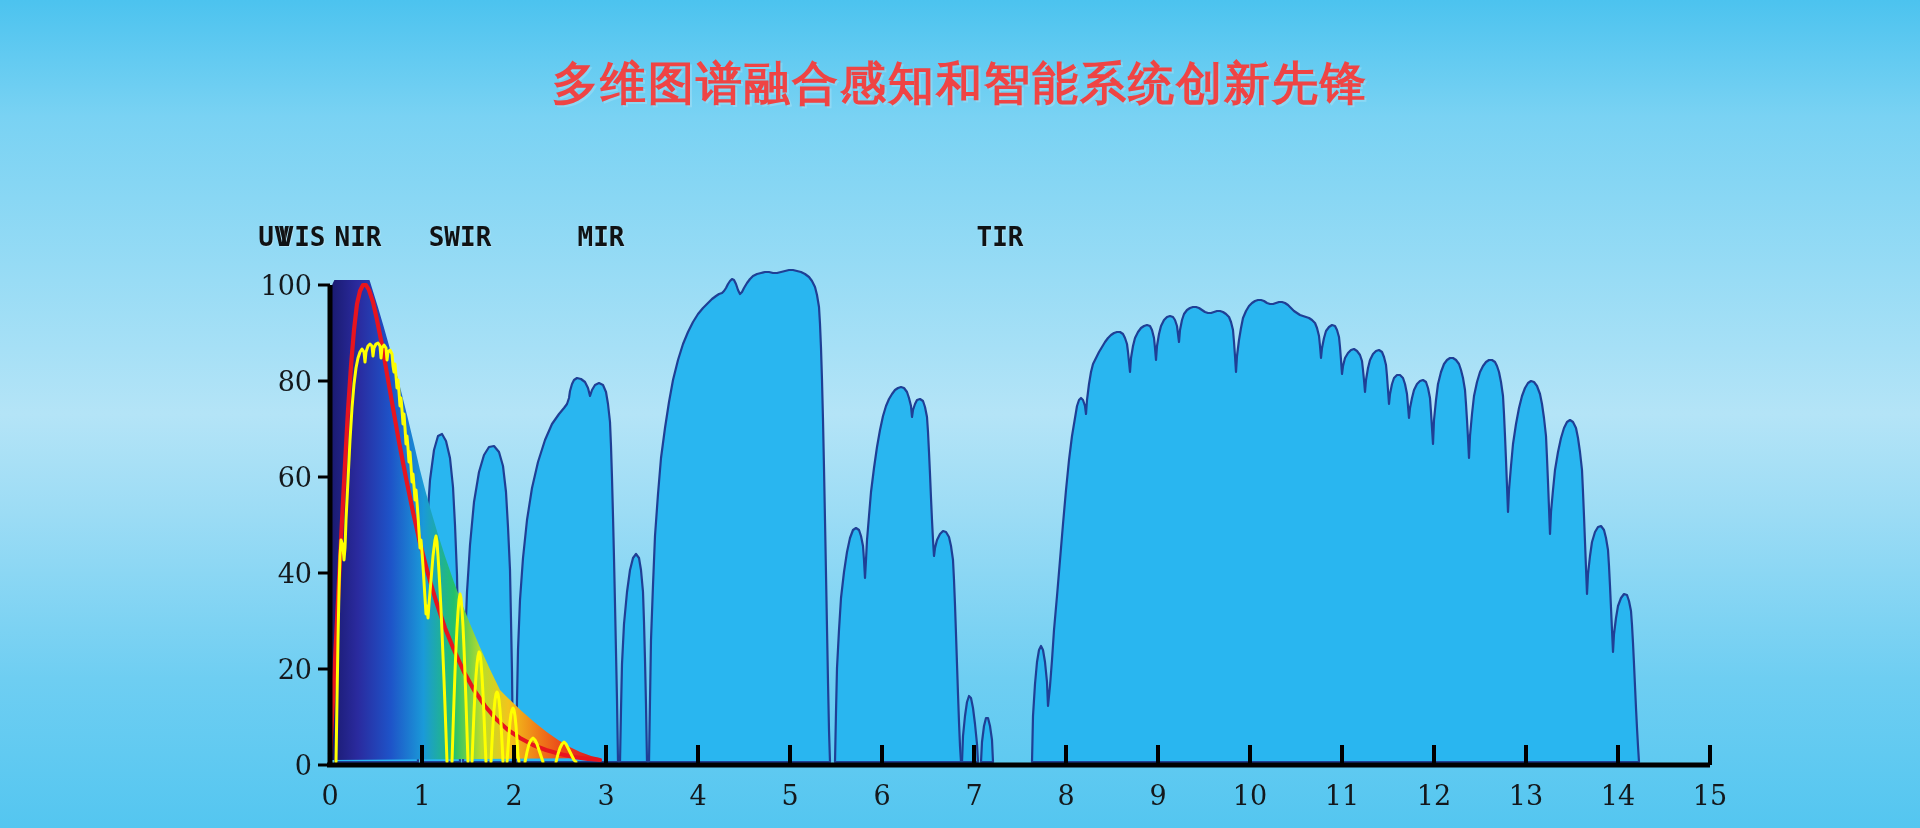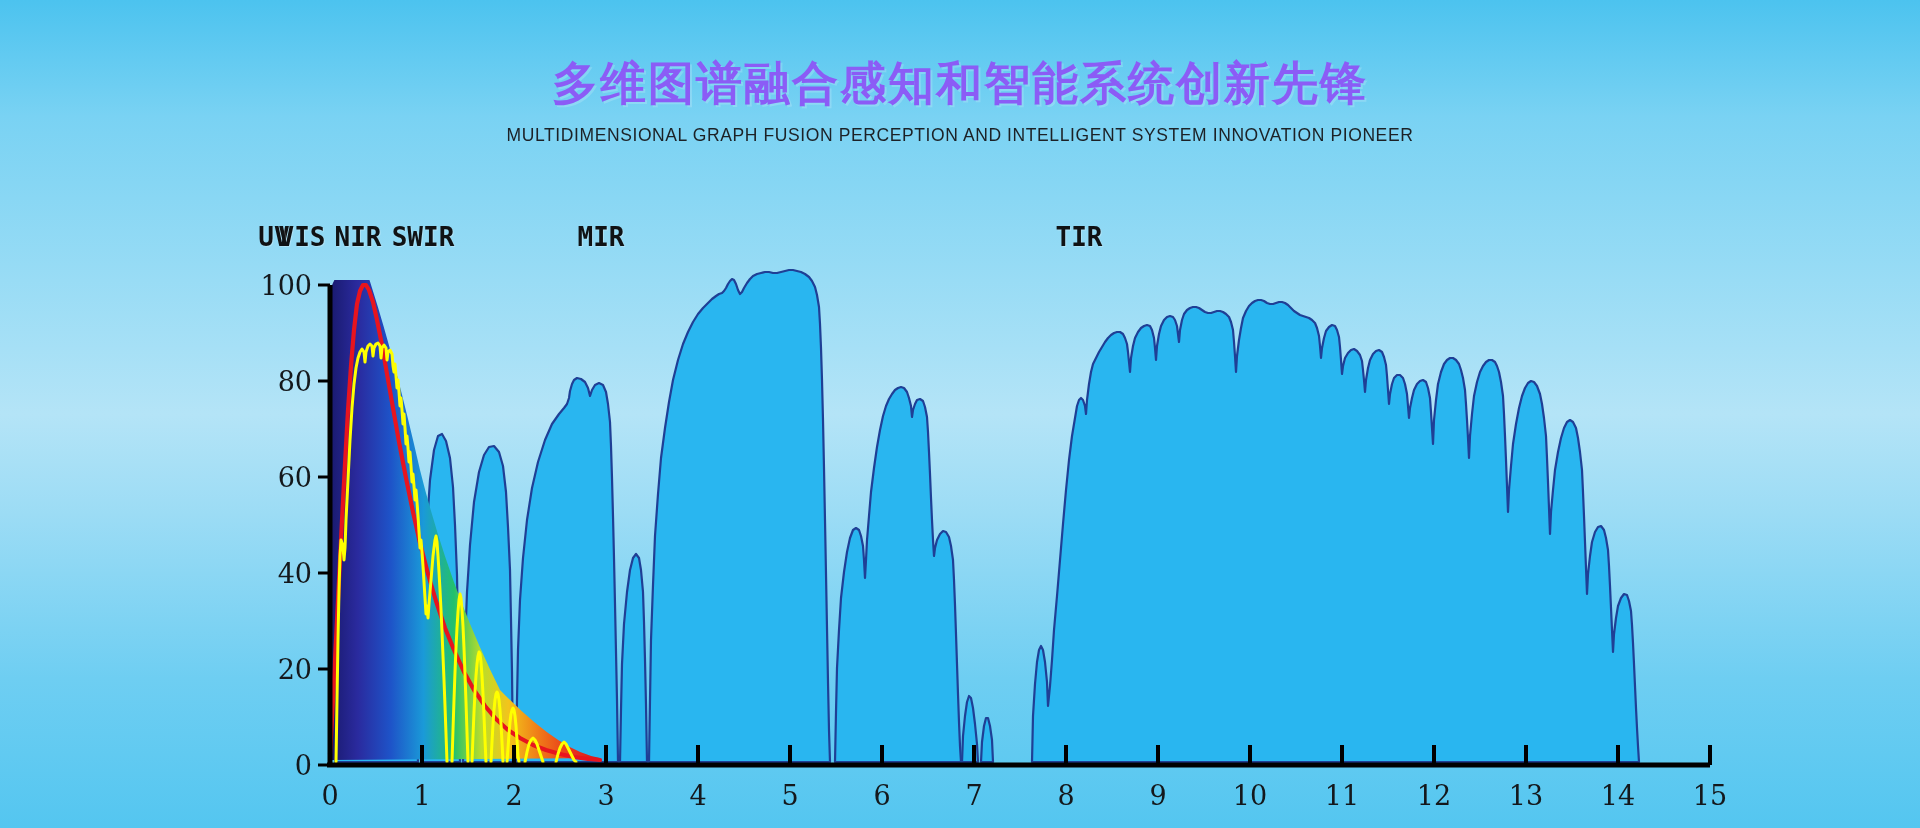--- a/index.html
+++ b/index.html
@@ -16,21 +16,21 @@
         #54c6f0 100%);
     position:relative;
   }
 
   
   #header{position:absolute;left:0;top:0;width:1920px;text-align:center;}
   #title{
     margin-top:58px;
     font-size:46px;
     font-weight:bold;
-    color:#8b5cf6;
+    color:#ef4444;
     letter-spacing:2px;
     line-height:1.1;
     text-shadow:2px 2px 0 rgba(255,255,255,.18);
   }
   #subtitle{
     margin-top:16px;
     font-size:17.5px;
     color:#1c2126;
     letter-spacing:.6px;
     font-weight:400;
@@ -56,30 +56,29 @@
     font-family:"DejaVu Serif","Liberation Serif",serif;
     font-size:27px;
     fill:#14181c;
   }
 </style>
 </head>
 <body>
 
 <div id="header">
   <div id="title">多维图谱融合感知和智能系统创新先锋</div>
-  <div id="subtitle">MULTIDIMENSIONAL GRAPH FUSION PERCEPTION AND INTELLIGENT SYSTEM INNOVATION PIONEER</div>
 </div>
 
 <div id="band-labels">
   <span class="band-label" style="left:274px">UV</span>
   <span class="band-label" style="left:302px">VIS</span>
   <span class="band-label" style="left:358px">NIR</span>
-  <span class="band-label" style="left:423px">SWIR</span>
+  <span class="band-label" style="left:460px">SWIR</span>
   <span class="band-label" style="left:601px">MIR</span>
-  <span class="band-label" style="left:1079px">TIR</span>
+  <span class="band-label" style="left:1000px">TIR</span>
 </div>
 
 <div id="plot">
 <svg width="1920" height="828" viewBox="0 0 1920 828" xmlns="http://www.w3.org/2000/svg">
   <defs>
     <linearGradient id="visgrad" x1="0" y1="0" x2="1" y2="0">
       <stop offset="0.00" stop-color="#191a6e"></stop>
       <stop offset="0.10" stop-color="#2a2a9e"></stop>
       <stop offset="0.22" stop-color="#1e53c8"></stop>
       <stop offset="0.34" stop-color="#1a9ad8"></stop>

